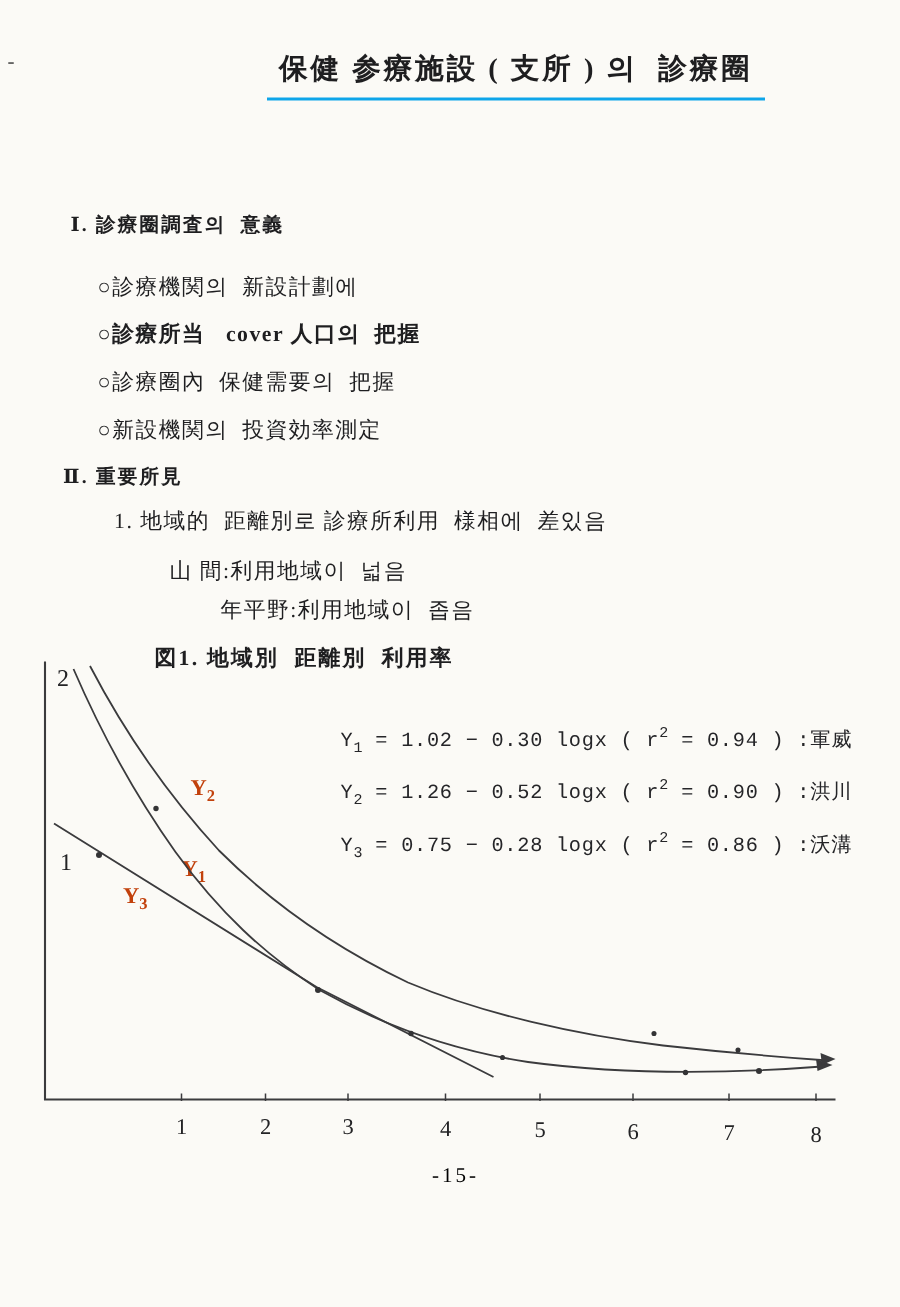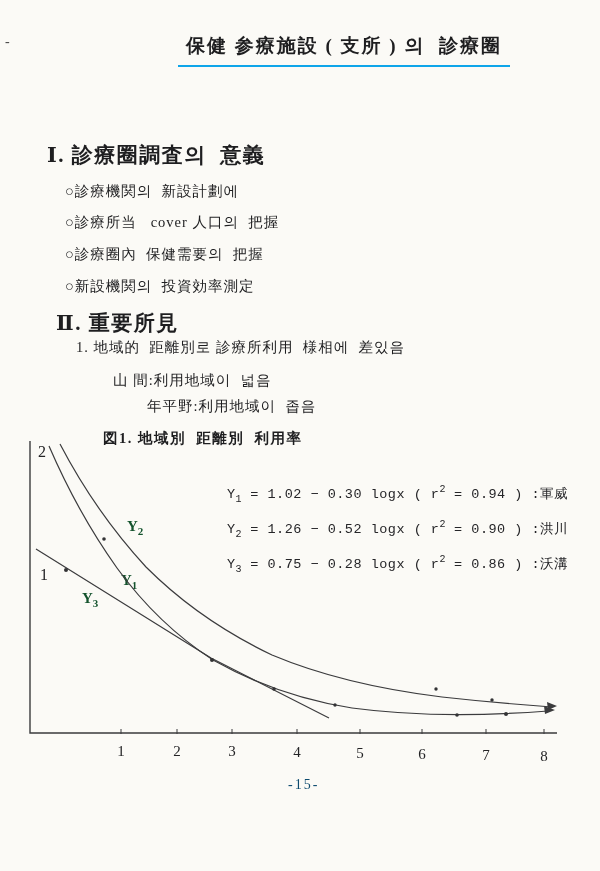--- a/index.html
+++ b/index.html
@@ -12,47 +12,47 @@
     color:#1e1e20;
   }
   .abs{position:absolute;white-space:pre;}
   .margin-dash{left:5px;top:34px;font-size:14px;color:#4a4a4a;}
   .doc-title{
     left:178px;top:33px;
     font-size:19px;font-weight:600;letter-spacing:2px;
     padding:0 8px 6px 8px;
     border-bottom:2px solid #0ea5e9;
   }
-  .h-sec{font-size:21px;letter-spacing:1.5px;font-weight:600;}
+  .h-sec{font-size:13px;letter-spacing:1.5px;font-weight:600;}
   .sec1{left:47px;top:141px;}
-  .sec2{left:56px;top:309px;text-align:right;}
+  .sec2{left:42px;top:309px;text-align:right;}
   .line{font-size:14.5px;letter-spacing:1px;}
   .b1{left:65px;top:182px;}
-  .b2{left:65px;top:213px;}
+  .b2{left:65px;top:213px;font-weight:bold;}
   .b3{left:65px;top:245px;}
   .b4{left:65px;top:277px;}
   .item1{left:76px;top:338px;}
   .sub1{left:113px;top:371px;}
   .sub2{left:104px;top:397px;margin-left:43px;}
   .fig-caption{left:103px;top:429px;font-size:14.5px;letter-spacing:1.5px;font-weight:600;}
   .eq{
     font-family:"Liberation Mono","DejaVu Sans Mono",monospace;
     font-size:13.5px;letter-spacing:0.5px;color:#252528;
   }
   .eq1{left:227px;top:484px;}
   .eq2{left:227px;top:519px;}
   .eq3{left:227px;top:554px;}
   .eq sub{font-size:10px;vertical-align:-4px;letter-spacing:0;}
   .eq sup{font-size:10px;vertical-align:6px;letter-spacing:0;}
-  .curve-label{font-size:15px;font-weight:600;color:#14532d;font-family:"Liberation Serif",serif;}
+  .curve-label{font-size:15px;font-weight:600;color:#c2410c;font-family:"Liberation Serif",serif;}
   .curve-label sub{font-size:11px;vertical-align:-4px;}
   .cl-y2{left:127px;top:518px;}
   .cl-y1{left:121px;top:572px;}
   .cl-y3{left:82px;top:590px;text-align:center;}
-  .page-number{left:288px;top:777px;font-size:14px;letter-spacing:2px;color:#0c4a6e;}
+  .page-number{left:288px;top:777px;font-size:14px;letter-spacing:2px;color:#000000;}
   svg.chart{position:absolute;left:0;top:430px;}
   svg .ink{stroke:#3b3b3d;fill:none;}
   svg text{fill:#232325;font-family:"Liberation Serif","DejaVu Serif",serif;}
 </style>
 </head>
 <body>
 
 <span class="abs margin-dash">-</span>
 
 <div class="abs doc-title">保健 参療施設 ( 支所 ) 의  診療圈</div>

